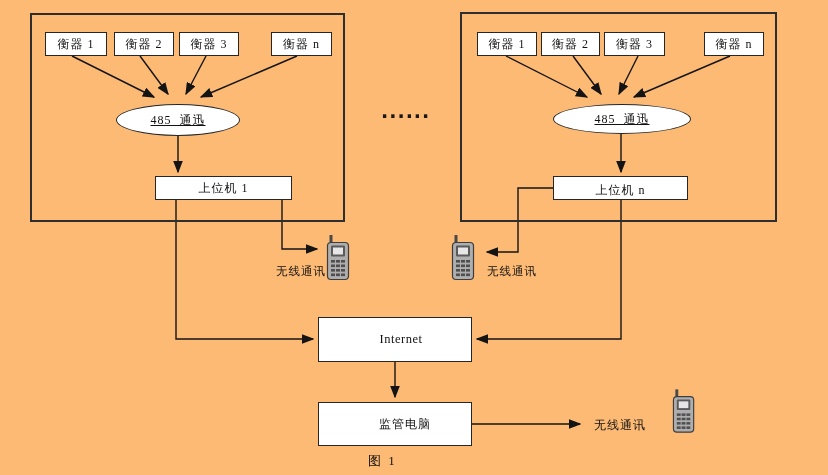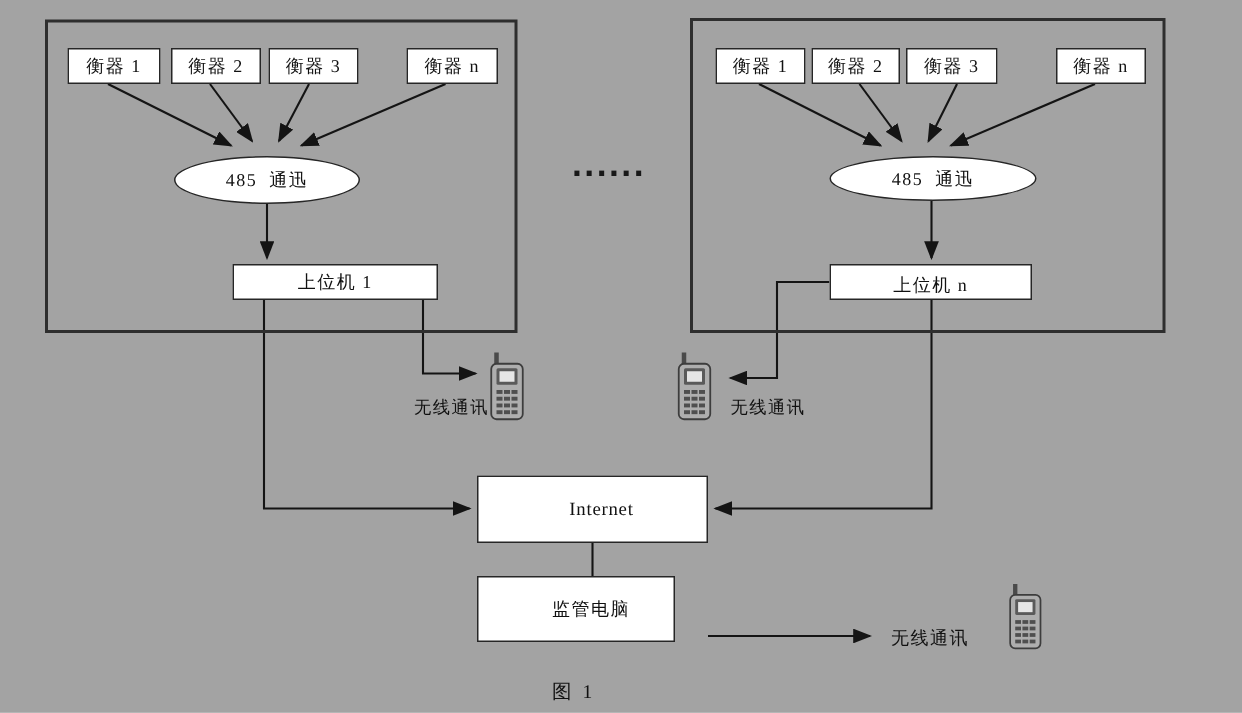--- a/index.html
+++ b/index.html
@@ -1,36 +1,36 @@
 <!DOCTYPE html>
 <html><head>
 <meta charset="utf-8">
 <style>
   html,body{margin:0;padding:0;background:#fff;}
   .canvas{
     position:relative;
     width:828px;height:475px;
-    background:#a3a3a3;
+    background:#fdba74;
     border-bottom:1px solid #c9c9c9;
     font-family:"Liberation Serif","DejaVu Serif",serif;
     color:#111;
     overflow:hidden;
   }
   .wires{position:absolute;left:0;top:0;pointer-events:none;}
   .panel{
     position:absolute;box-sizing:border-box;
     border:2px solid #2e2e2e;background:transparent;
   }
   .node{
     position:absolute;box-sizing:border-box;
     border:1.5px solid #262626;background:#fff;
     display:flex;align-items:center;justify-content:center;
     font-size:12px;letter-spacing:1px;white-space:pre;
   }
-  .ellipse{border-radius:50%;}
+  .ellipse{border-radius:50%;text-decoration:underline;}
   .lbl{
     position:absolute;font-size:11.5px;letter-spacing:1px;white-space:pre;
   }
   .dots{
     position:absolute;font-family:"DejaVu Sans",sans-serif;
     font-weight:bold;font-size:19px;letter-spacing:1px;color:#181818;
   }
   .caption{
     position:absolute;font-size:13px;letter-spacing:2px;text-align:left;
   }
@@ -142,21 +142,21 @@
         <rect x="10" y="35" width="4" height="2.6"></rect>
         <rect x="15" y="35" width="4" height="2.6"></rect>
       <rect x="5" y="39.5" width="4" height="2.6"></rect>
         <rect x="10" y="39.5" width="4" height="2.6"></rect>
         <rect x="15" y="39.5" width="4" height="2.6"></rect>
     </g>
   </svg>
 
   <div class="node" style="left:318px;top:317px;width:154px;height:45px;font-size:12.5px;letter-spacing:0.5px;padding-left:12px;"><span>Internet</span></div>
 
-  <div class="node" style="left:318px;top:384px;width:132px;height:44px;padding-left:20px;"><span>监管电脑</span></div>
+  <div class="node" style="left:318px;top:402px;width:154px;height:44px;padding-left:20px;"><span>监管电脑</span></div>
 
   <div class="lbl" style="left:594px;top:417px;font-size:12px;">无线通讯</div>
 
   <svg class="phone" style="left:672px;top:388px;" width="26" height="46" viewBox="0 0 27 47">
     <rect x="3.5" y="1" width="3" height="10" fill="#4a4a4a"></rect>
     <rect x="1.5" y="8.5" width="21" height="37" rx="3.5" fill="#aeaeae" stroke="#3d3d3d" stroke-width="1.2"></rect>
     <rect x="5" y="11.5" width="14" height="11" rx="1" fill="#5a5a5a"></rect>
     <rect x="7" y="13.5" width="10" height="7" fill="#e6e6e6"></rect>
     <g fill="#4f4f4f">
       <rect x="5" y="26" width="4" height="2.6"></rect>

